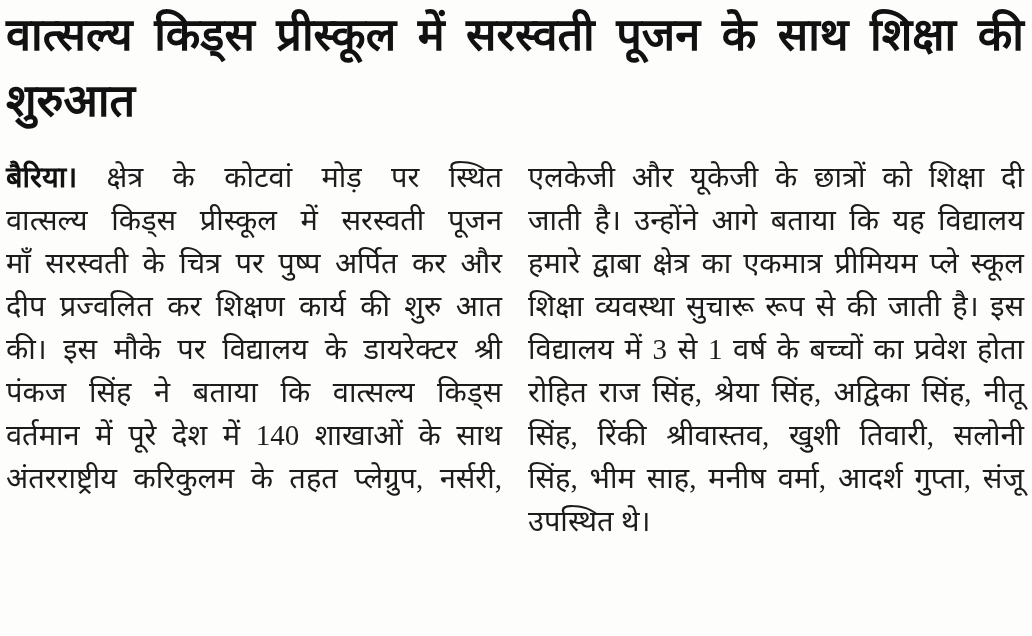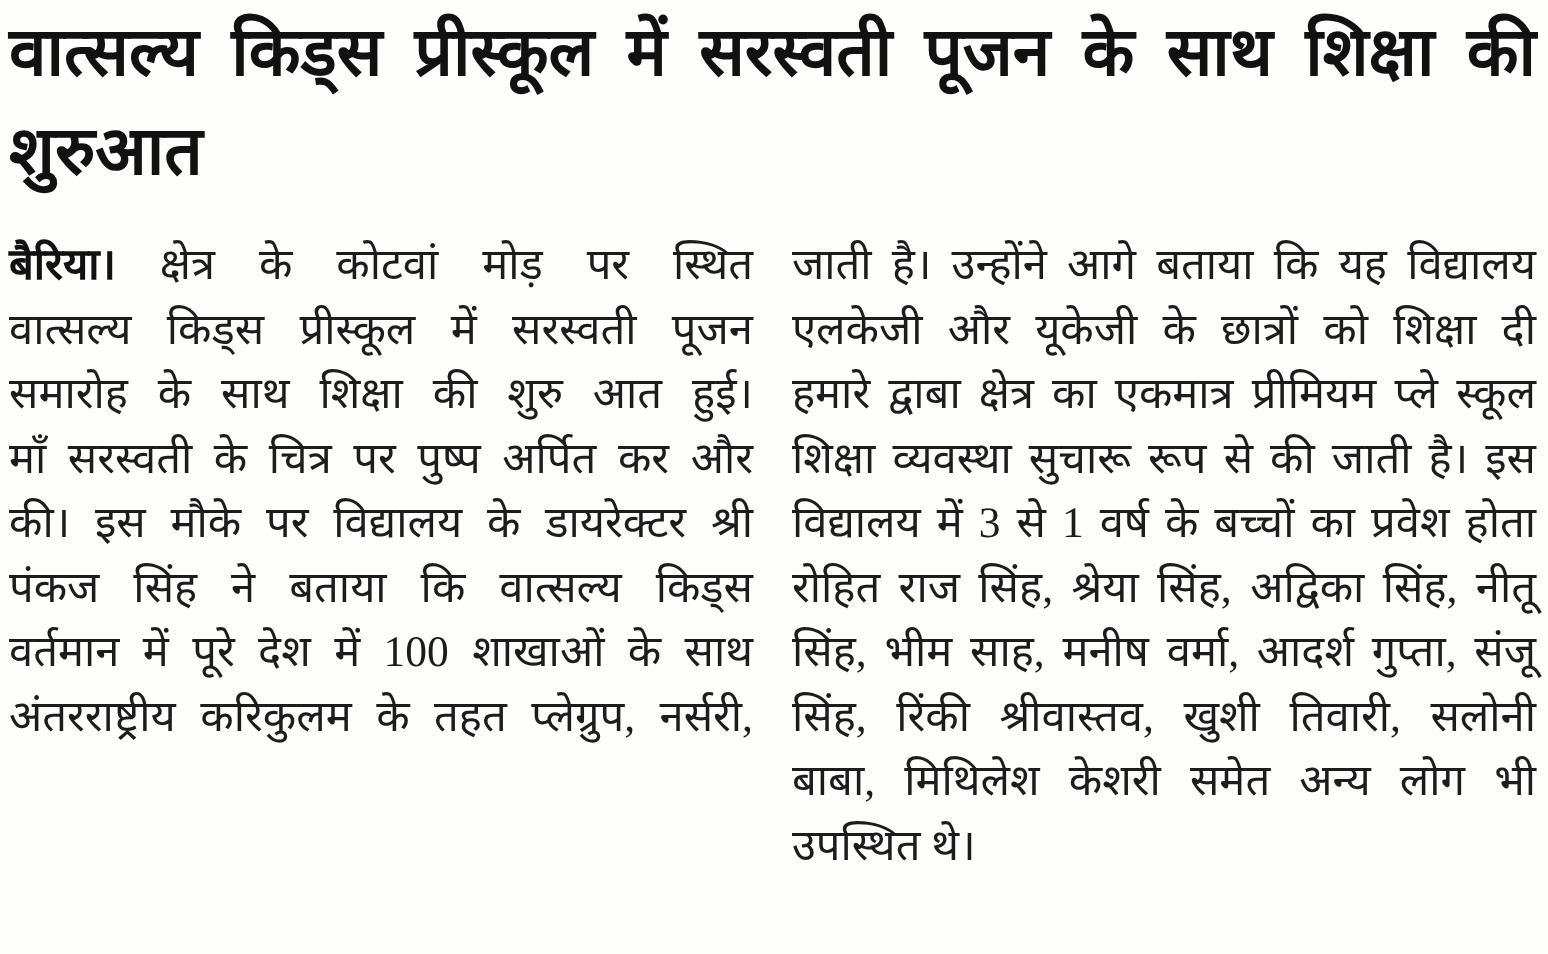--- a/index.html
+++ b/index.html
@@ -56,33 +56,32 @@
 </style>
 </head>
 <body>
 
 <div class="clipping">
   <h1 class="headline">वात्सल्य किड्स प्रीस्कूल में सरस्वती पूजन के साथ शिक्षा की शुरुआत</h1>
   <div class="columns">
     <div class="col">
         <div class="line"><span class="lead">बैरिया।</span> क्षेत्र के कोटवां मोड़ पर स्थित</div>
         <div class="line">वात्सल्य किड्स प्रीस्कूल में सरस्वती पूजन</div>
-        <div class="line">समारोह के साथ शिक्षा की शुरु आत हुई।</div>
         <div class="line">माँ सरस्वती के चित्र पर पुष्प अर्पित कर और</div>
+        <div class="line">दीप प्रज्वलित कर शिक्षण कार्य की शुरु आत</div>
         <div class="line">की। इस मौके पर विद्यालय के डायरेक्टर श्री</div>
         <div class="line">पंकज सिंह ने बताया कि वात्सल्य किड्स</div>
-        <div class="line">वर्तमान में पूरे देश में 100 शाखाओं के साथ</div>
+        <div class="line">वर्तमान में पूरे देश में 140 शाखाओं के साथ</div>
         <div class="line">अंतरराष्ट्रीय करिकुलम के तहत प्लेग्रुप, नर्सरी,</div>
       </div>
     <div class="col">
+        <div class="line">एलकेजी और यूकेजी के छात्रों को शिक्षा दी</div>
         <div class="line">जाती है। उन्होंने आगे बताया कि यह विद्यालय</div>
-        <div class="line">एलकेजी और यूकेजी के छात्रों को शिक्षा दी</div>
         <div class="line">हमारे द्वाबा क्षेत्र का एकमात्र प्रीमियम प्ले स्कूल</div>
         <div class="line">शिक्षा व्यवस्था सुचारू रूप से की जाती है। इस</div>
         <div class="line">विद्यालय में 3 से 1 वर्ष के बच्चों का प्रवेश होता</div>
         <div class="line">रोहित राज सिंह, श्रेया सिंह, अद्विका सिंह, नीतू</div>
+        <div class="line">सिंह, रिंकी श्रीवास्तव, खुशी तिवारी, सलोनी</div>
         <div class="line">सिंह, भीम साह, मनीष वर्मा, आदर्श गुप्ता, संजू</div>
-        <div class="line">सिंह, रिंकी श्रीवास्तव, खुशी तिवारी, सलोनी</div>
-        <div class="line">बाबा, मिथिलेश केशरी समेत अन्य लोग भी</div>
         <div class="line no-justify-last">उपस्थित थे।</div>
       </div>
   </div>
 </div>
 
 </body></html>

